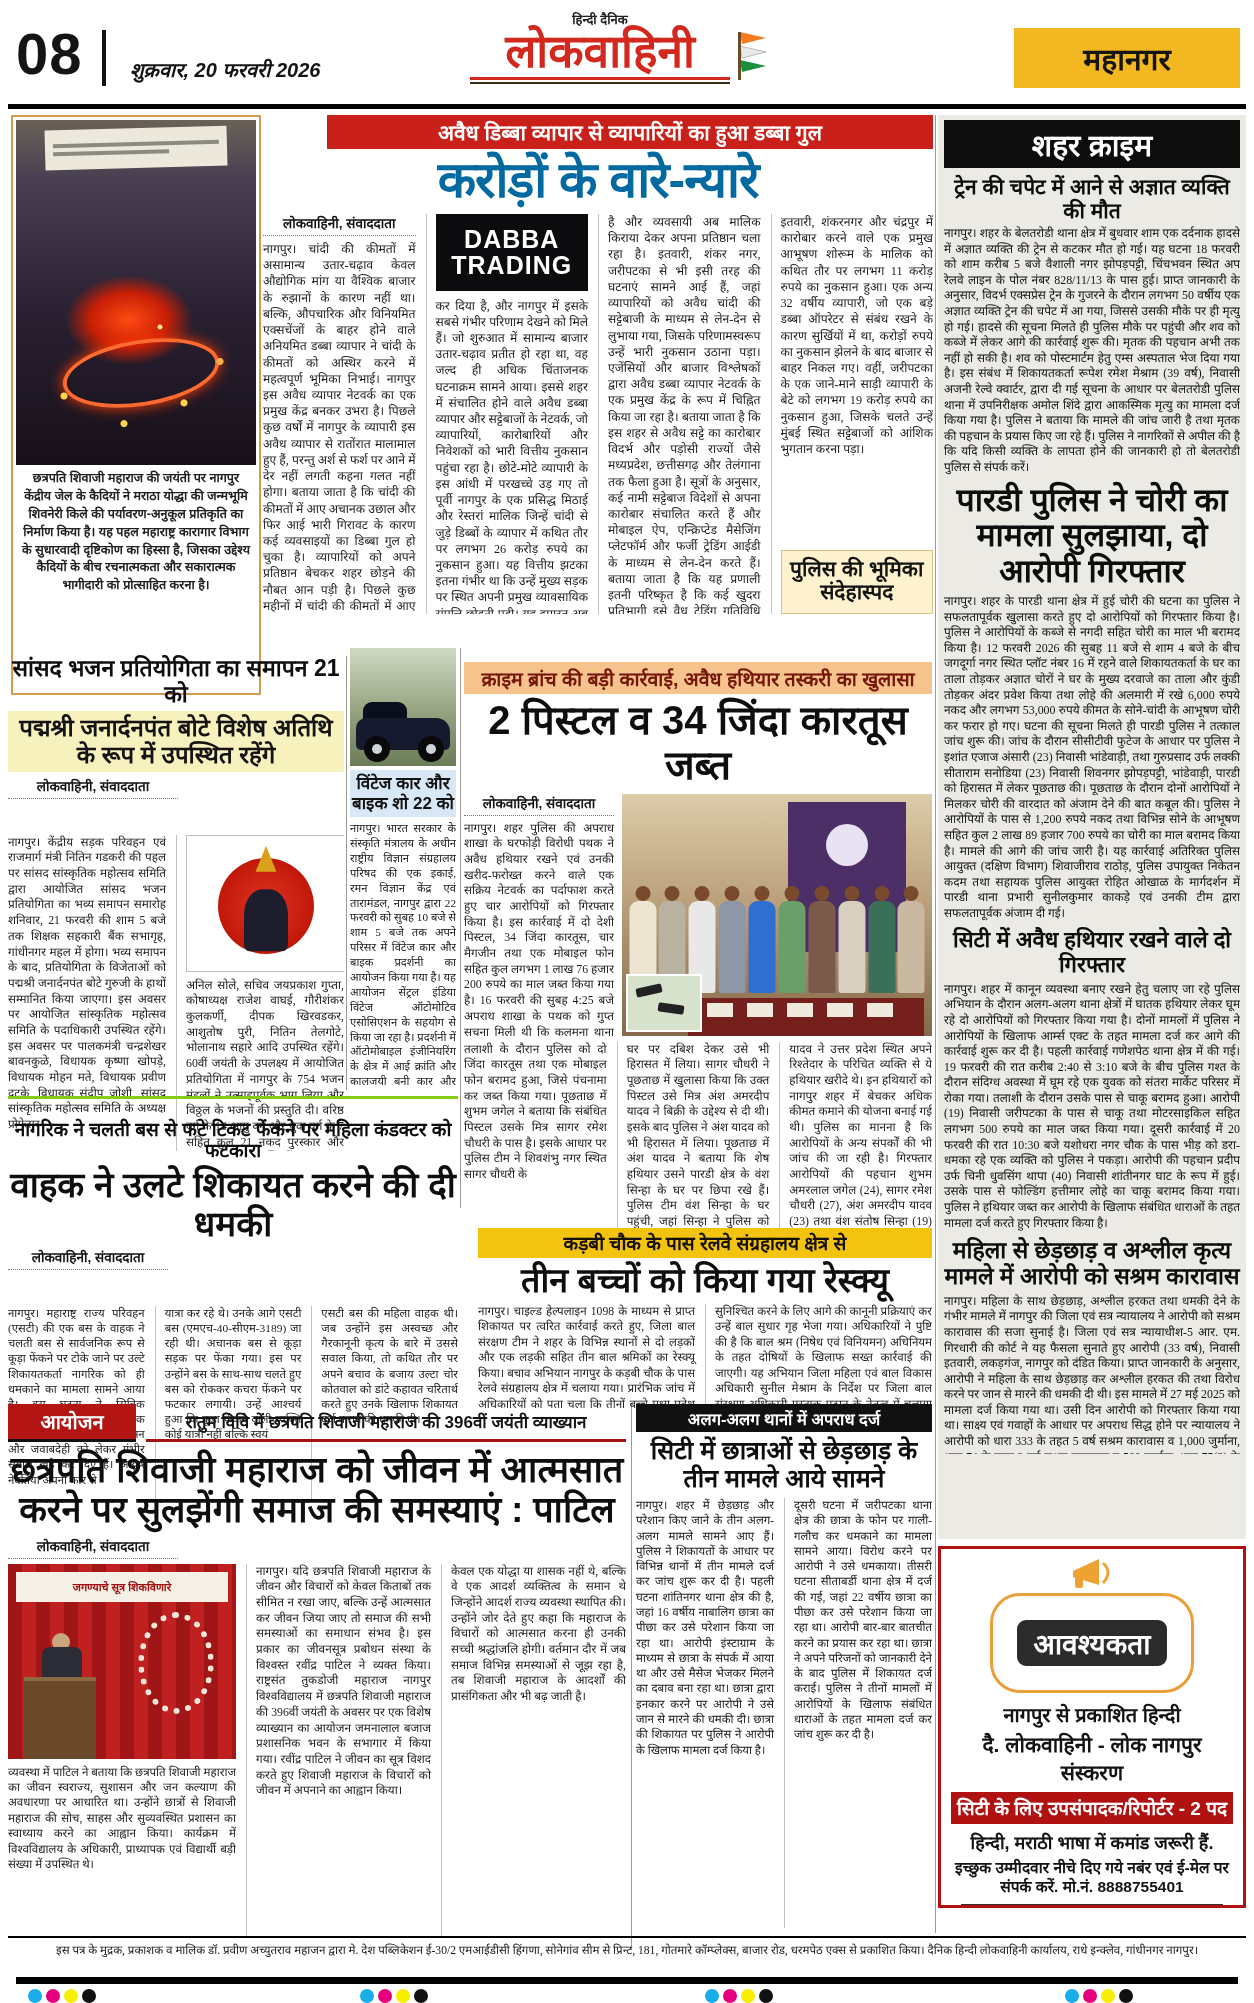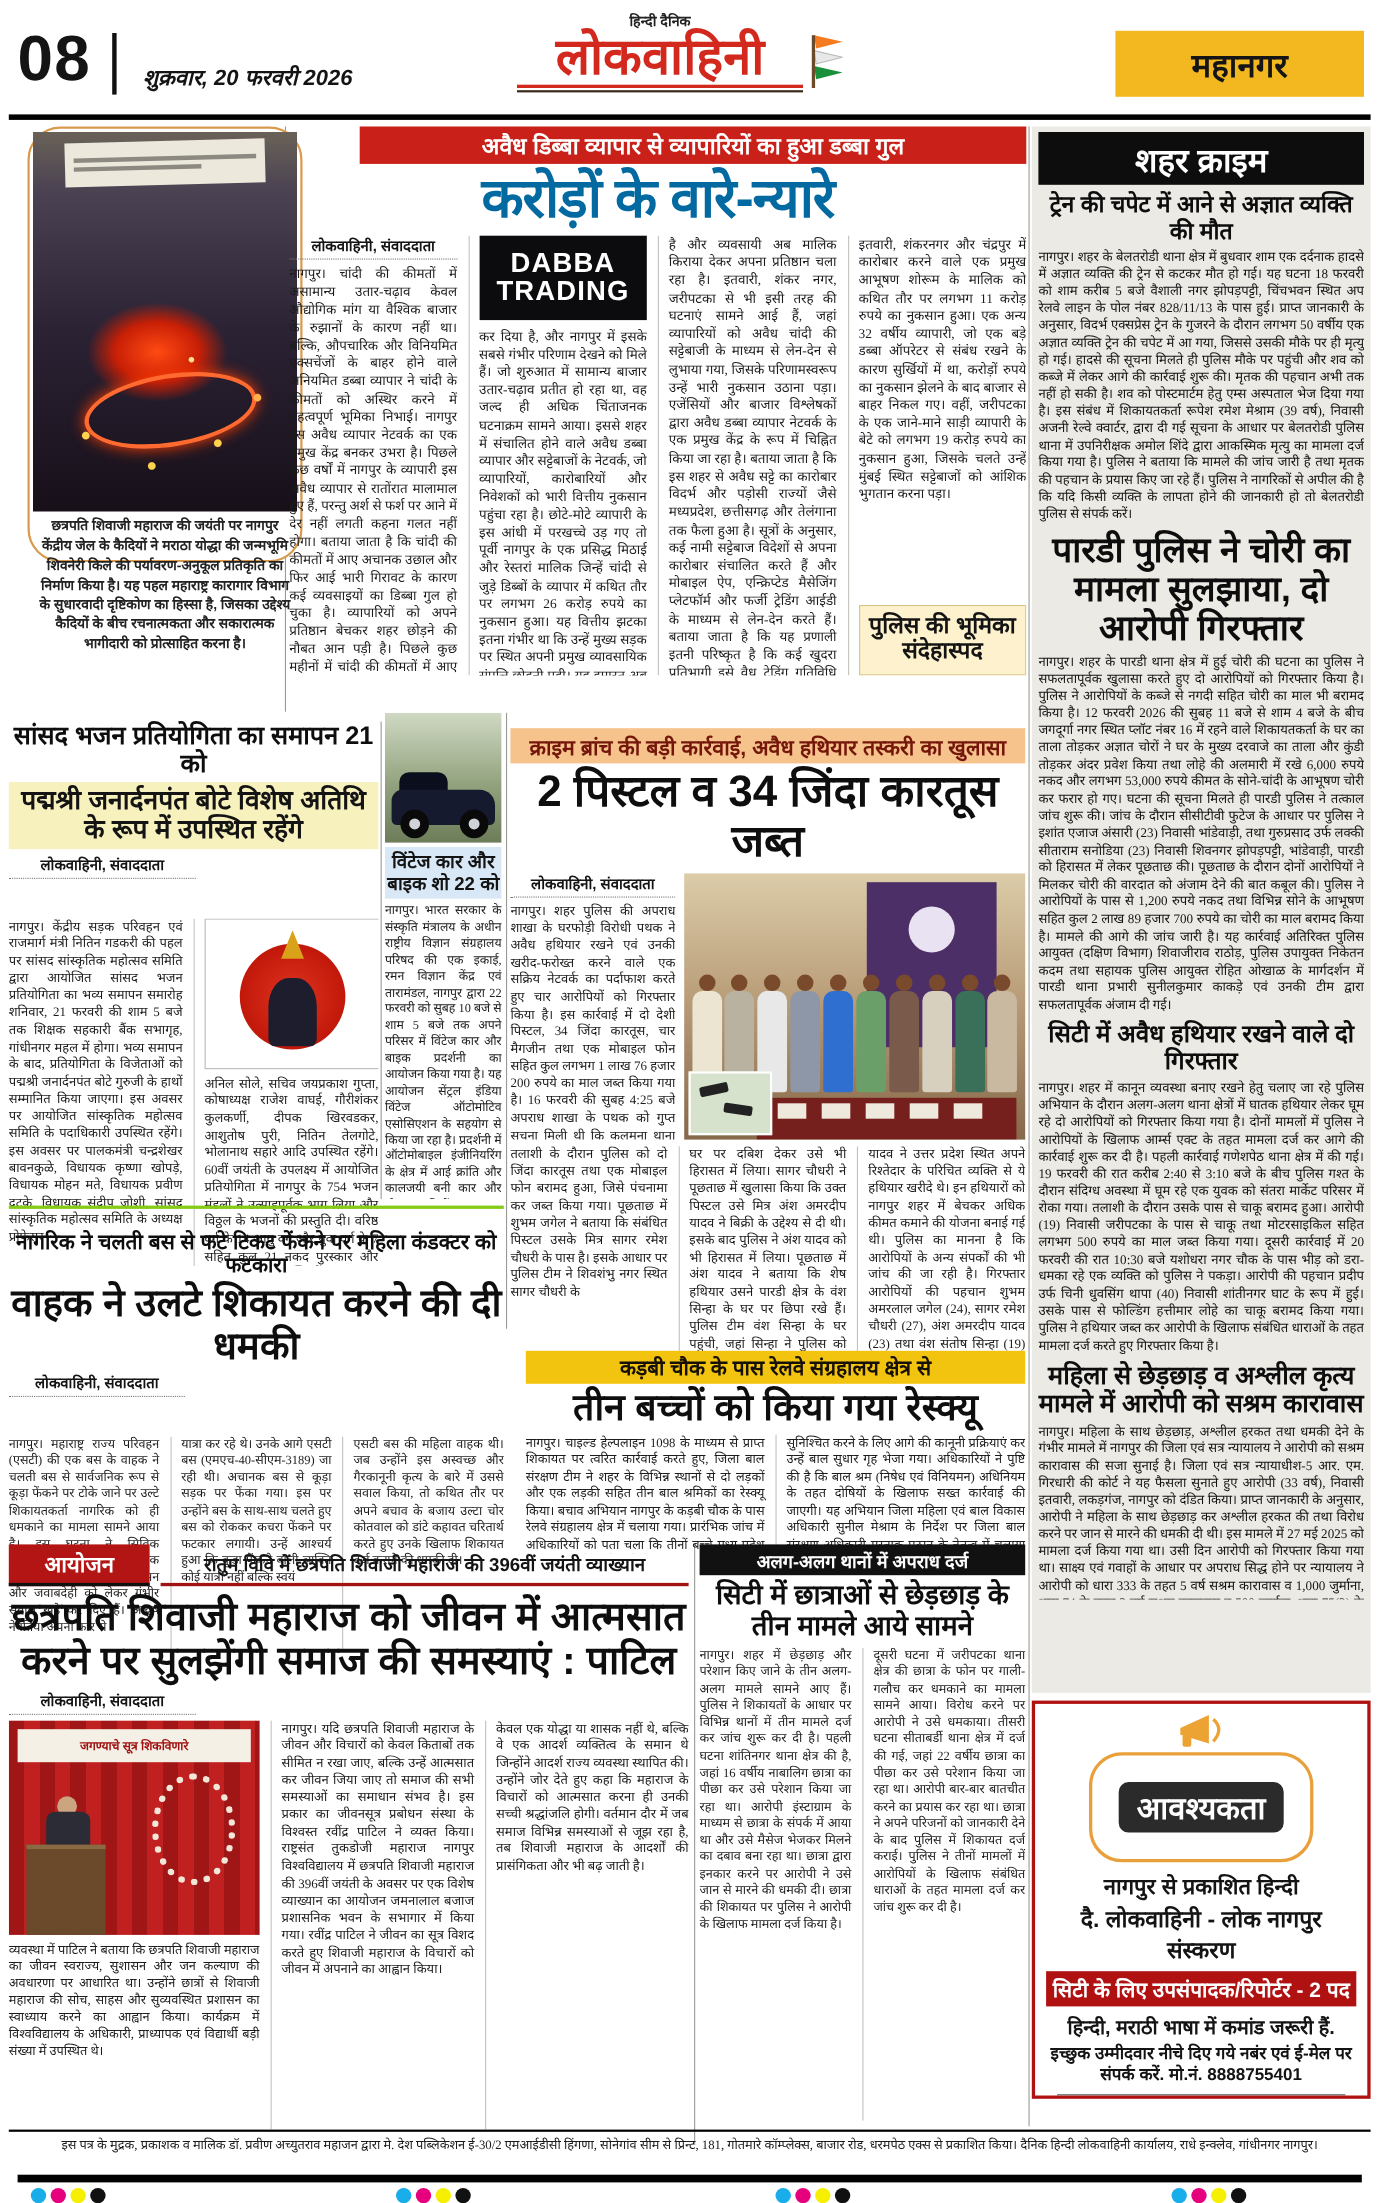--- a/index.html
+++ b/index.html
@@ -142,21 +142,21 @@
   <div class="abs badge" style="left:1014px;top:28px;width:226px;height:60px;">महानगर</div>
 
   <div class="abs hrule" style="left:8px;top:104px;width:1238px;height:5px;"></div>
 
   <div class="abs vrule" style="left:259px;top:115px;height:532px;"></div>
   <div class="abs vrule" style="left:935px;top:115px;height:1818px;"></div>
   <div class="abs vrule" style="left:346px;top:656px;height:434px;"></div>
   <div class="abs vrule" style="left:460px;top:648px;height:560px;"></div>
   <div class="abs vrule" style="left:631px;top:1404px;height:546px;"></div>
 
-  <div class="abs photo-frame" style="left:25px;top:115px;width:250px;height:396px;border-radius:30px;">
+  <div class="abs photo-frame" style="left:11px;top:115px;width:250px;height:580px;">
     <div class="fort-photo" style="height:345px;">
       <div class="fort-banner">
           <i></i>
           <i style="width:70%;"></i>
         </div>
       <div class="fort-glow"></div>
       <div class="fort-ring"></div>
       <div class="fort-lights"></div>
     </div>
     <div class="caption">छत्रपति शिवाजी महाराज की जयंती पर नागपुर केंद्रीय जेल के कैदियों ने मराठा योद्धा की जन्मभूमि शिवनेरी किले की पर्यावरण-अनुकूल प्रतिकृति का निर्माण किया है। यह पहल महाराष्ट्र कारागार विभाग के सुधारवादी दृष्टिकोण का हिस्सा है, जिसका उद्देश्य कैदियों के बीच रचनात्मकता और सकारात्मक भागीदारी को प्रोत्साहित करना है।</div>

